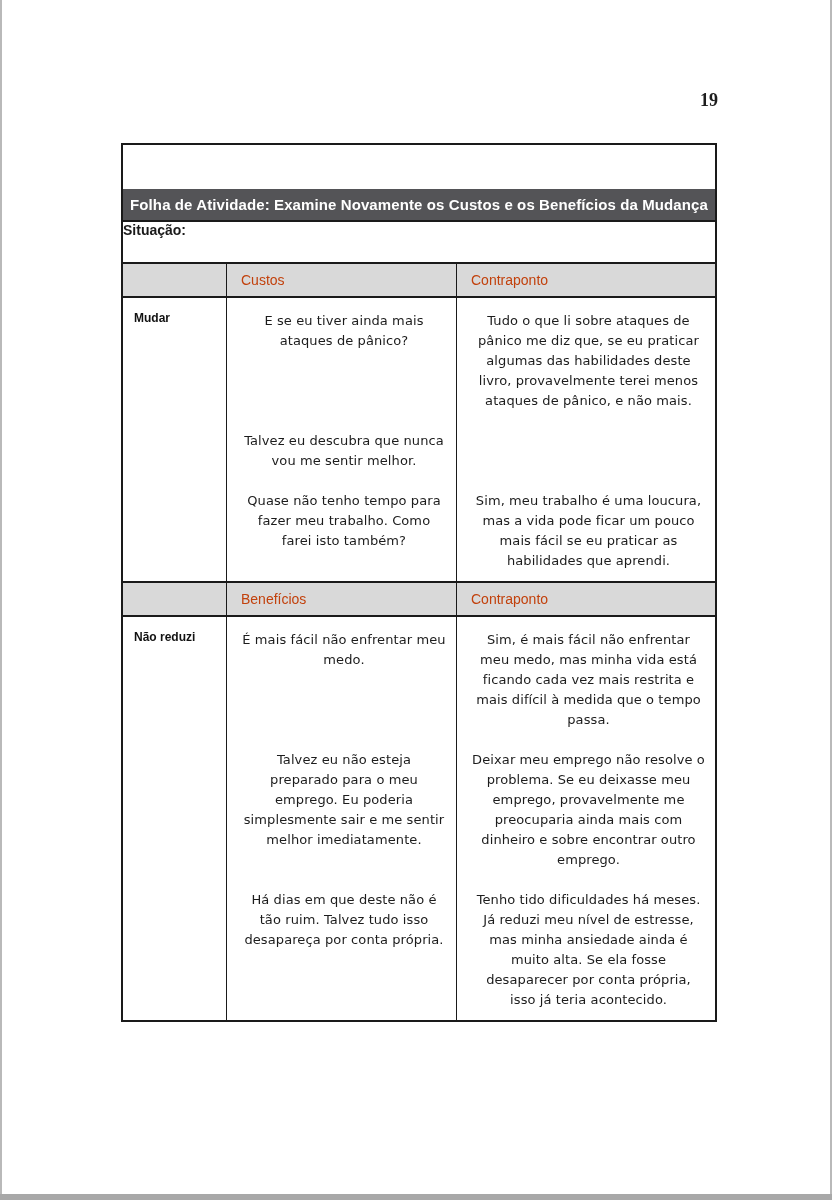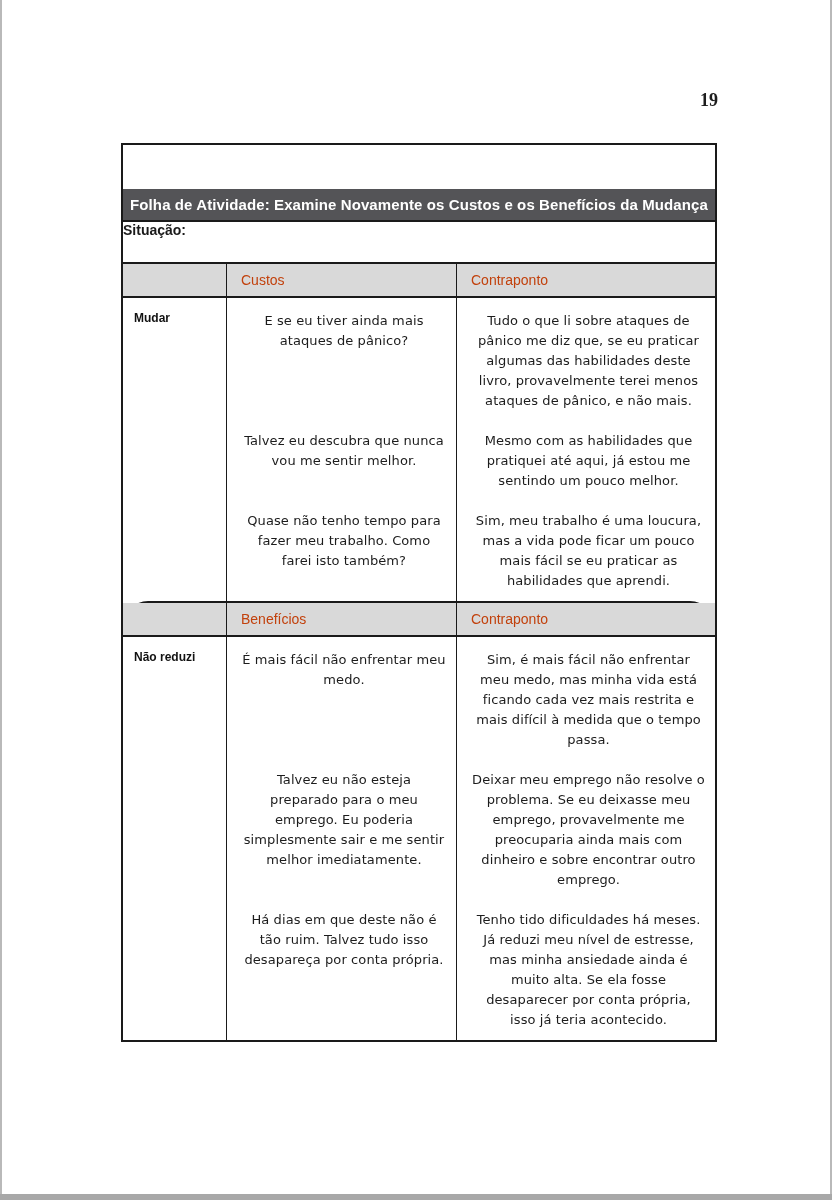--- a/index.html
+++ b/index.html
@@ -61,21 +61,21 @@
   .hand {
     font-family: "DejaVu Sans", cursive, sans-serif;
     font-size: 13px; line-height: 20px; color: #1c1c1c;
     letter-spacing: 0.1px;
   }
 
   .sec-grid {
     display: grid;
     grid-template-columns: 104px 230px 1fr;
   }
-  .sec-grid.second { border-top: 2px solid #1a1a1a; border-radius: 25px; }
+  .sec-grid.second { border-top: 2px solid #1a1a1a; }
 
   .cell { min-width: 0; }
   .bcol { border-right: 1.5px solid #1a1a1a; }
 
   .sub {
     grid-row: 1;
     background: #d9d9d9;
     border-bottom: 2px solid #1a1a1a;
     min-height: 34px;
     display: flex; align-items: center;
@@ -126,21 +126,20 @@
     <div class="cell sub c1 bcol"></div>
     <div class="cell sub c2 bcol">Custos</div>
     <div class="cell sub c3">Contraponto</div>
 
     <div class="cell label-cell bcol">Mudar</div>
 
     <div class="cell entry hand c2 r1 bcol">E se eu tiver ainda mais ataques de pânico?</div>
     <div class="cell entry hand c3 r1">Tudo o que li sobre ataques de pânico me diz que, se eu praticar algumas das habilidades deste livro, provavelmente terei menos ataques de pânico, e não mais.</div>
 
     <div class="cell entry hand c2 r2 bcol">Talvez eu descubra que nunca vou me sentir melhor.</div>
-    <div class="cell entry hand c3 r2">Mesmo com as habilidades que pratiquei até aqui, já estou me sentindo um pouco melhor.</div>
 
     <div class="cell entry hand c2 r3 bcol">Quase não tenho tempo para fazer meu trabalho. Como farei isto também?</div>
     <div class="cell entry hand c3 r3">Sim, meu trabalho é uma loucura, mas a vida pode ficar um pouco mais fácil se eu praticar as habilidades que aprendi.</div>
   </div>
 
   <div class="sec-grid second">
     <div class="cell sub c1 bcol"></div>
     <div class="cell sub c2 bcol">Benefícios</div>
     <div class="cell sub c3">Contraponto</div>
 

